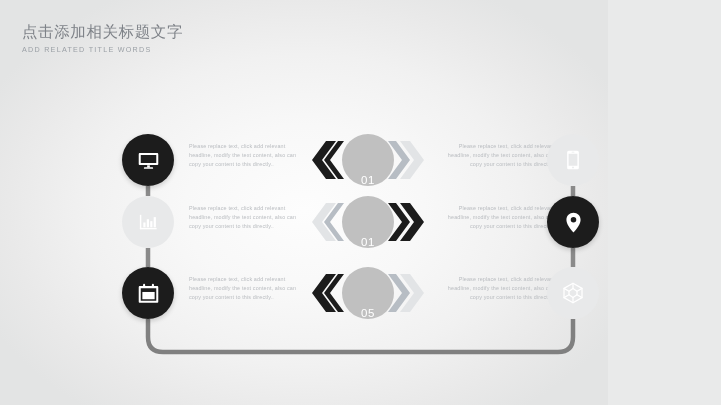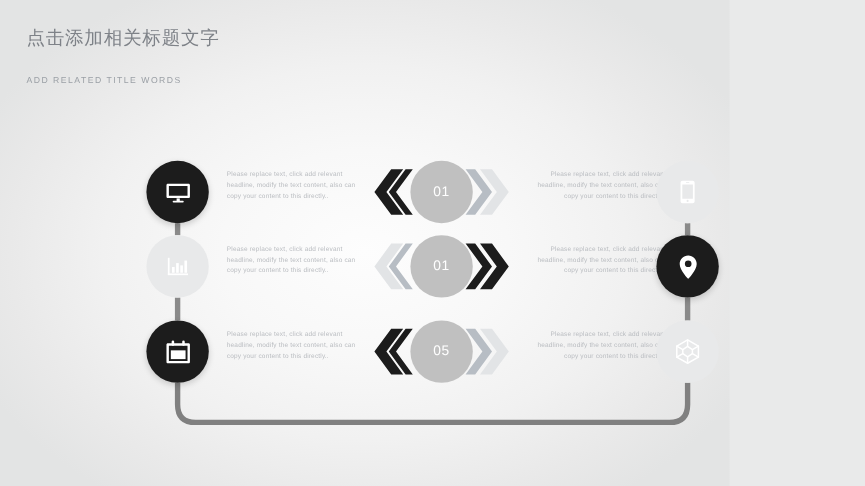--- a/index.html
+++ b/index.html
@@ -37,21 +37,21 @@
   }
   .title-cn {
     font-size: 15.5px;
     color: #7e8288;
     letter-spacing: 0.6px;
     line-height: 20px;
     white-space: nowrap;
     font-family: "DejaVu Sans", "Liberation Sans", sans-serif;
   }
   .title-en {
-    margin-top: 20px;
+    margin-top: 3px;
     font-size: 7.2px;
     color: #9ba0a6;
     letter-spacing: 1.25px;
     line-height: 10px;
     white-space: nowrap;
   }
 
   
   .connector {
     position: absolute;
@@ -123,21 +123,21 @@
   }
   .num-circle {
     position: absolute;
     left: 38px;
     top: 5px;
     width: 52px;
     height: 52px;
     border-radius: 50%;
     background: #c0c0c0;
     display: flex;
-    align-items: center;
+    align-items: flex-end;
     justify-content: center;
     color: #ffffff;
     font-size: 11.5px;
     letter-spacing: 0.5px;
   }
 </style>
 </head>
 <body>
 
 <div class="slide">

